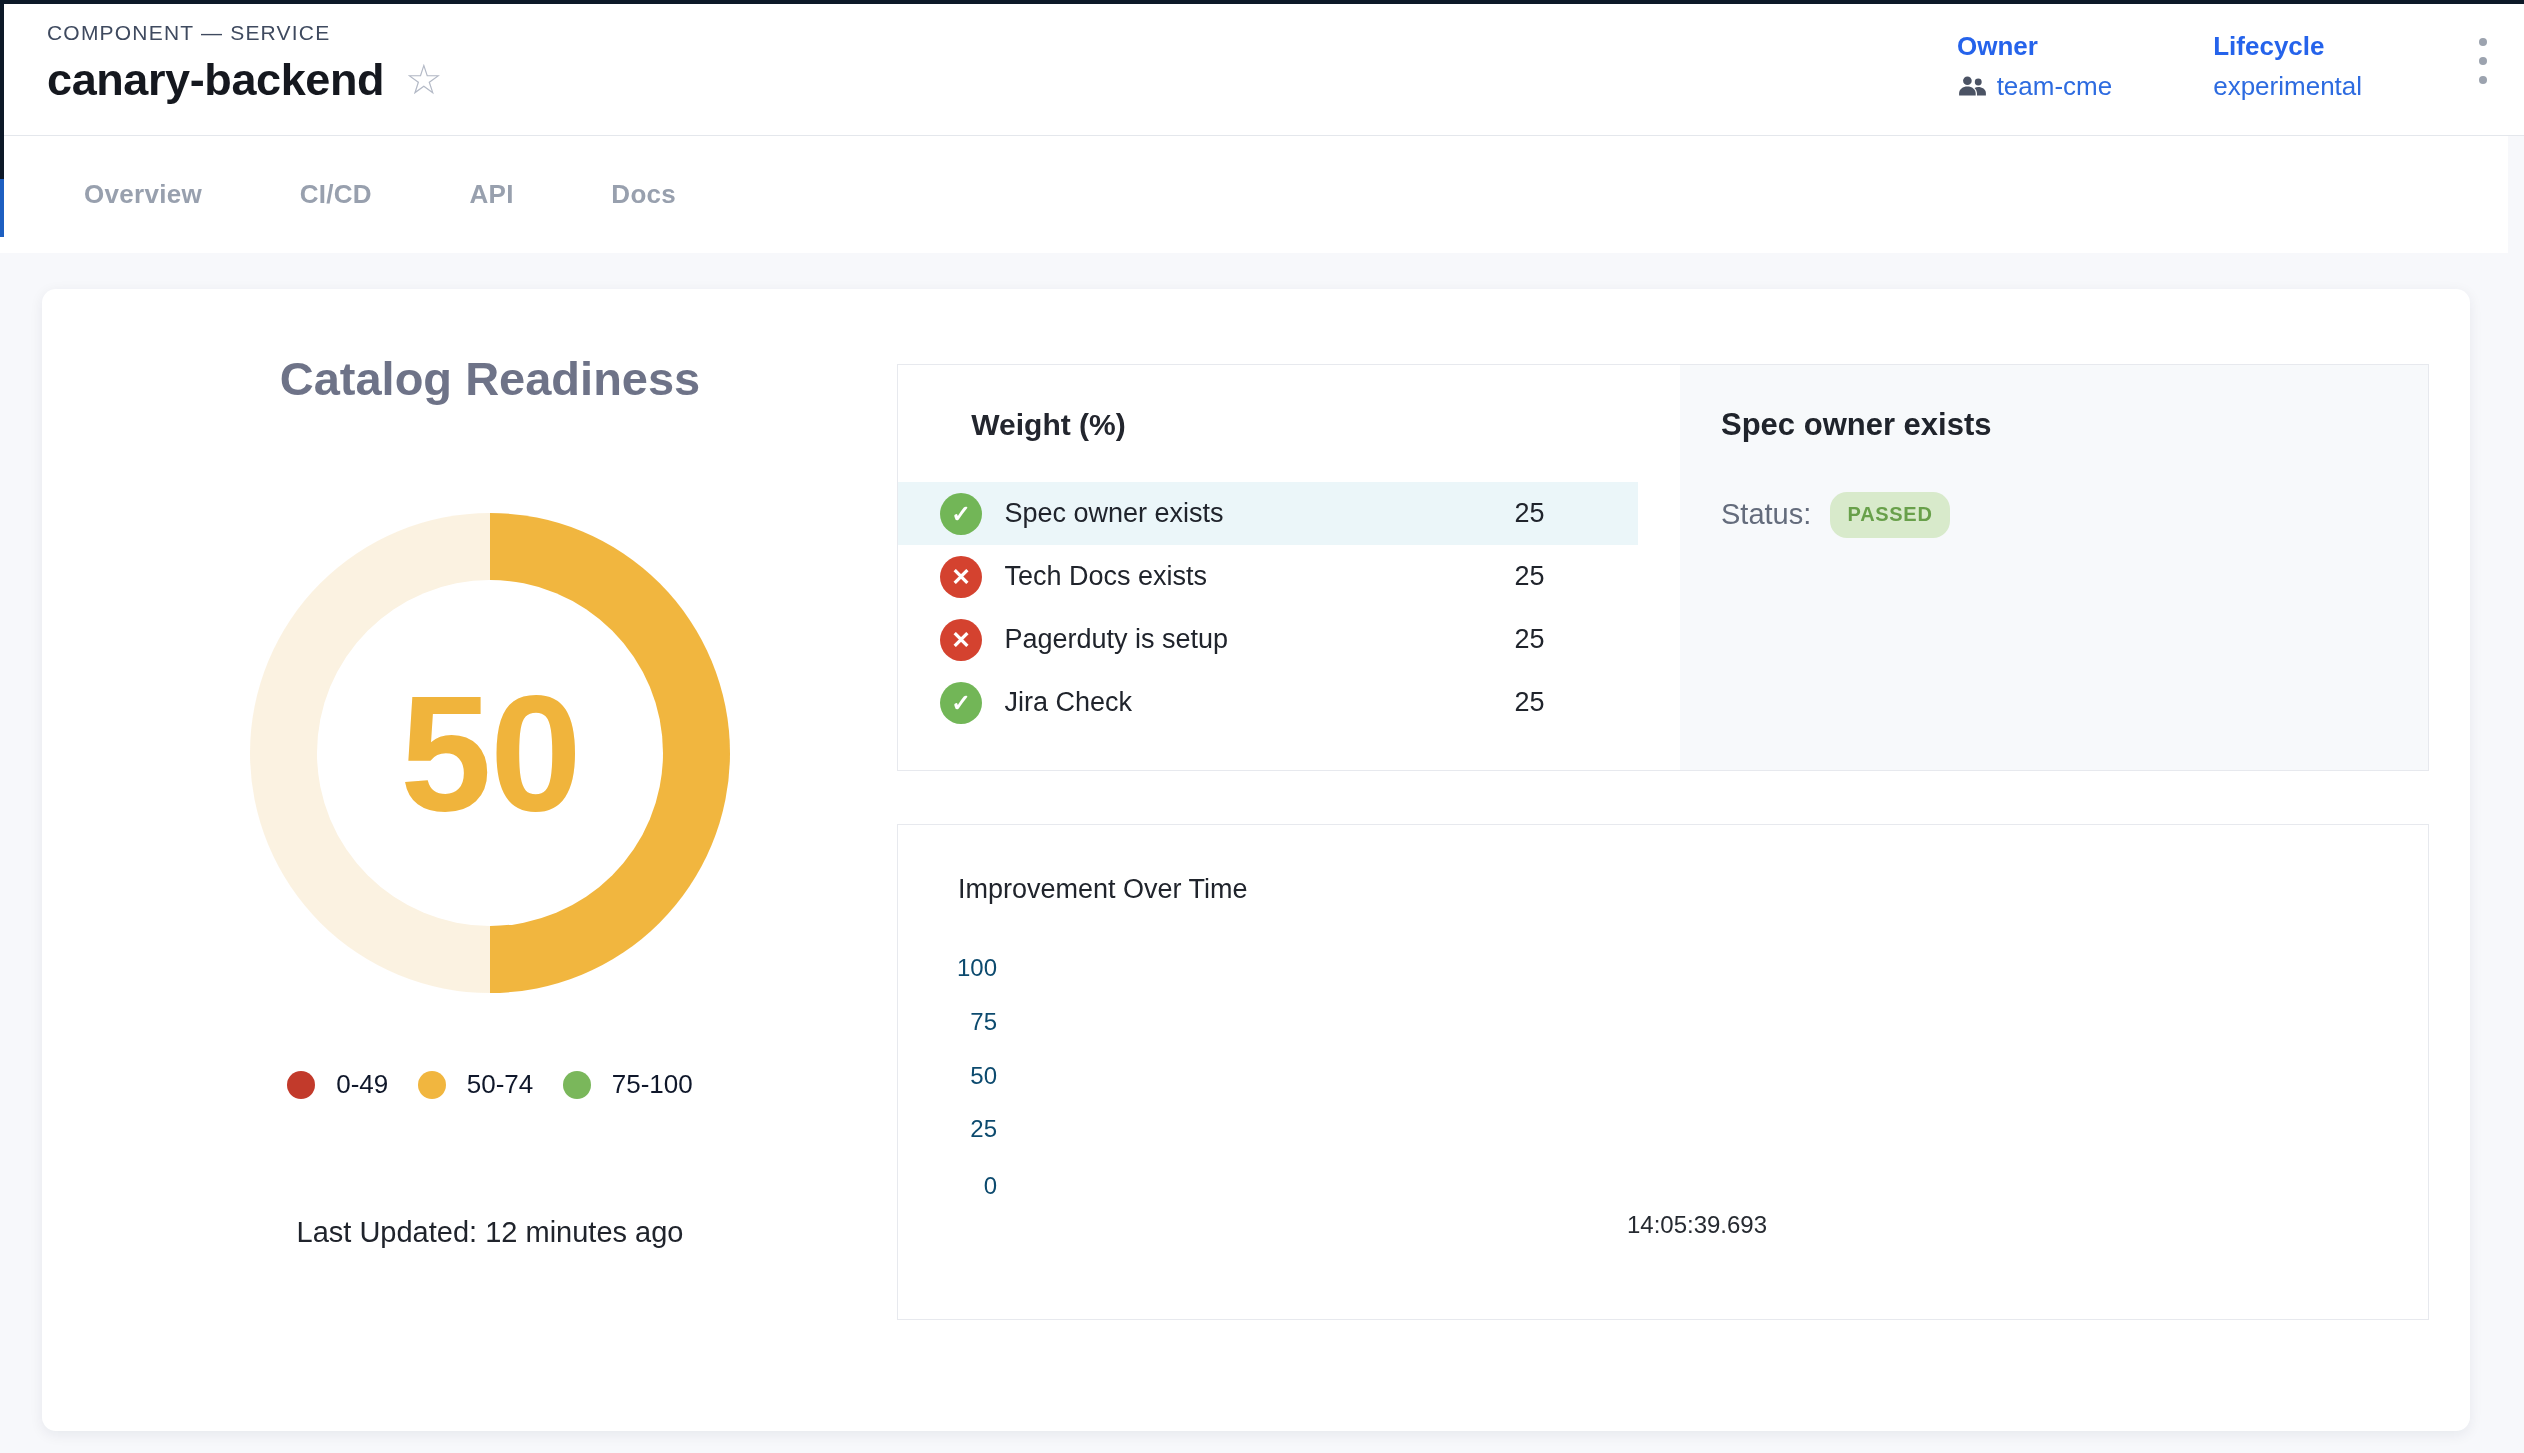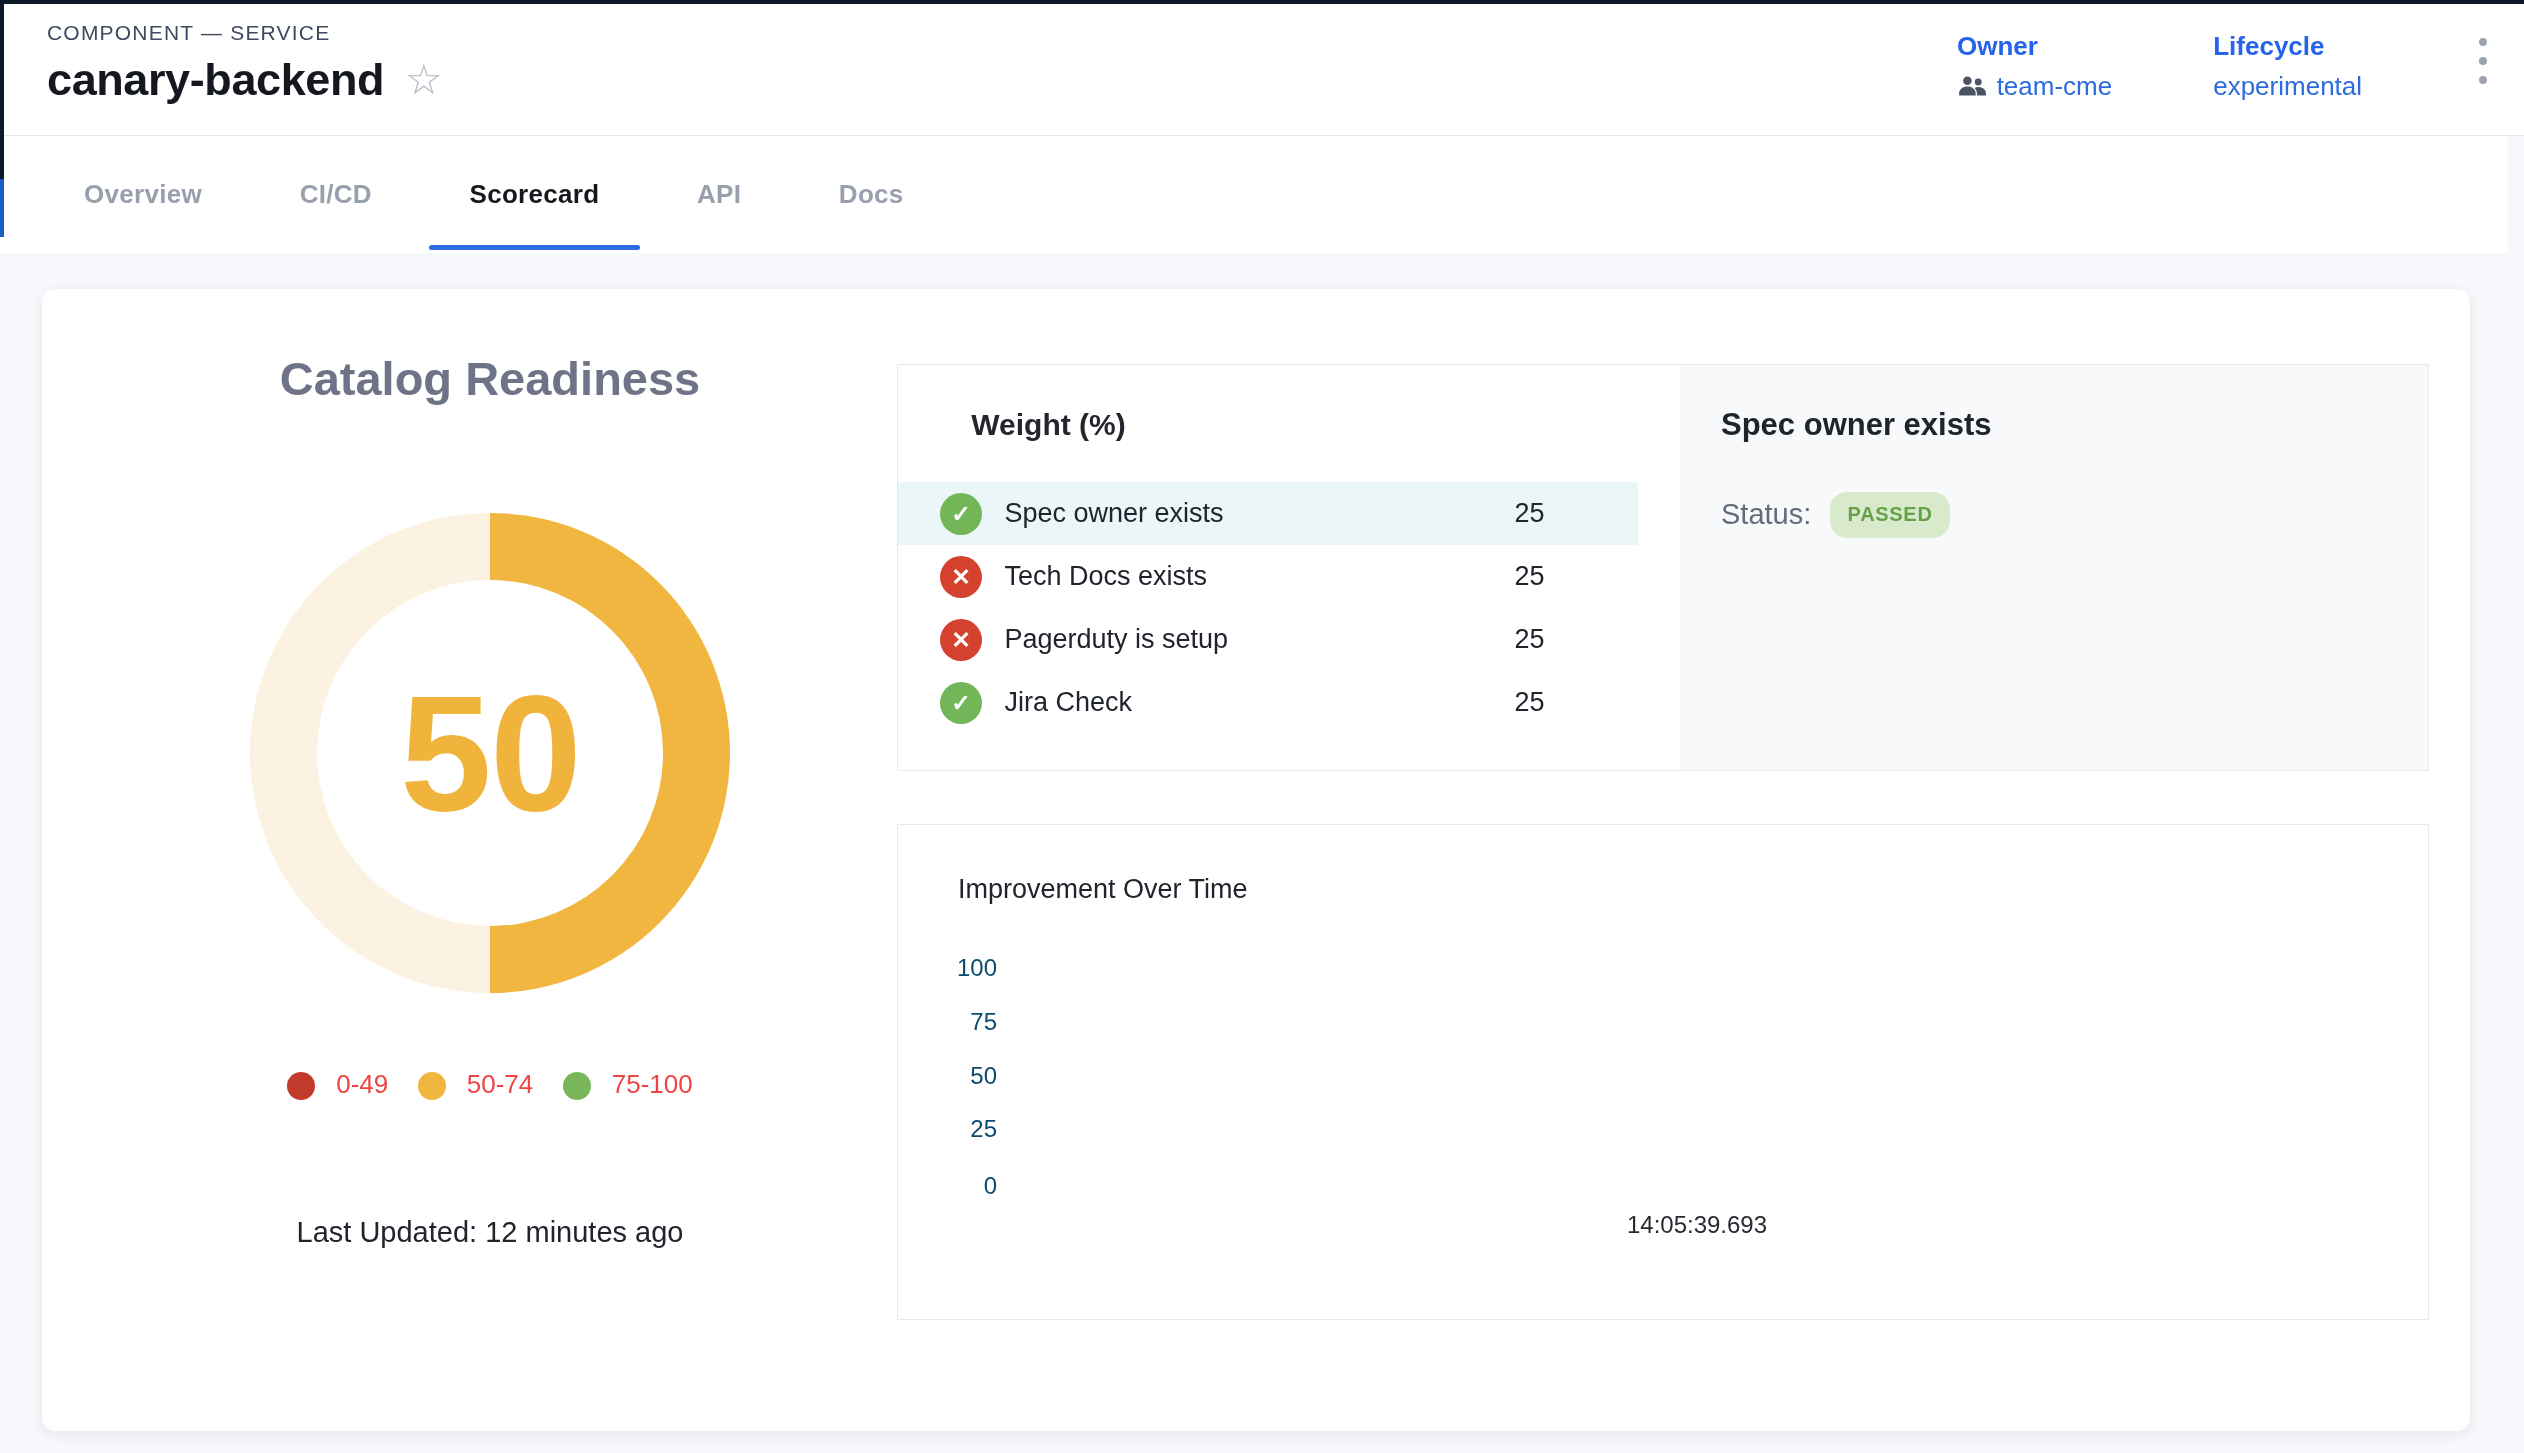--- a/index.html
+++ b/index.html
@@ -44,21 +44,21 @@
 
   
   .left-col { position:absolute; left:0; top:0; width:896px; height:100%; }
   .readiness-title { position:absolute; top:62px; width:100%; text-align:center;
                      font-size:47px; font-weight:600; color:#6E7388; }
   .donut { position:absolute; left:208px; top:224px; width:480px; height:480px; border-radius:50%; }
   .donut::after { content:""; position:absolute; inset:67px; background:#fff; border-radius:50%; }
   .score { position:absolute; inset:0; z-index:2; display:flex; align-items:center; justify-content:center;
            font-size:165px; font-weight:600; color:#F0B43C; letter-spacing:-1.7px; }
   .legend { position:absolute; top:780px; width:100%; display:flex; justify-content:center; gap:29.5px; }
-  .legend-item { display:flex; align-items:flex-end; gap:21px; font-size:26px; color:#ef4444; }
+  .legend-item { display:flex; align-items:center; gap:21px; font-size:26px; color:#0f172a; }
   .legend-dot { width:28px; height:28px; border-radius:50%; }
   .last-updated { position:absolute; top:927px; width:100%; text-align:center; font-size:29px; color:#20242C; }
   .rerun-btn { position:absolute; left:274px; top:998px; width:349px; height:81px; border:none;
                border-radius:12px; background:linear-gradient(135deg,#74D6C5 0%,#3EA290 100%);
                color:#fff; font-size:27px; font-family:inherit; cursor:pointer;
                box-shadow:0 5.2px 14px rgba(62,162,144,0.25); }
 
   
   .box { position:absolute; left:855px; width:1532px; border:1.7px solid #E7E9EE; background:#fff; }
   .box1 { top:75px; height:407px; }
@@ -135,21 +135,20 @@
         <i></i>
         <i></i>
         <i></i>
       </div>
   </div>
 </header>
 
 <nav class="tabbar">
   <div class="tab">Overview</div>
   <div class="tab">CI/CD</div>
-  <div class="tab active">Scorecard</div>
   <div class="tab">API</div>
   <div class="tab">Docs</div>
 </nav>
 
 <main class="main">
   <section class="card">
 
     <div class="left-col">
       <div class="readiness-title">Catalog Readiness</div>
       <div class="donut" style="background: conic-gradient(rgb(241, 182, 63) 0deg, rgb(241, 182, 63) 50%, rgb(251, 242, 225) 50%, rgb(251, 242, 225) 100%);">

